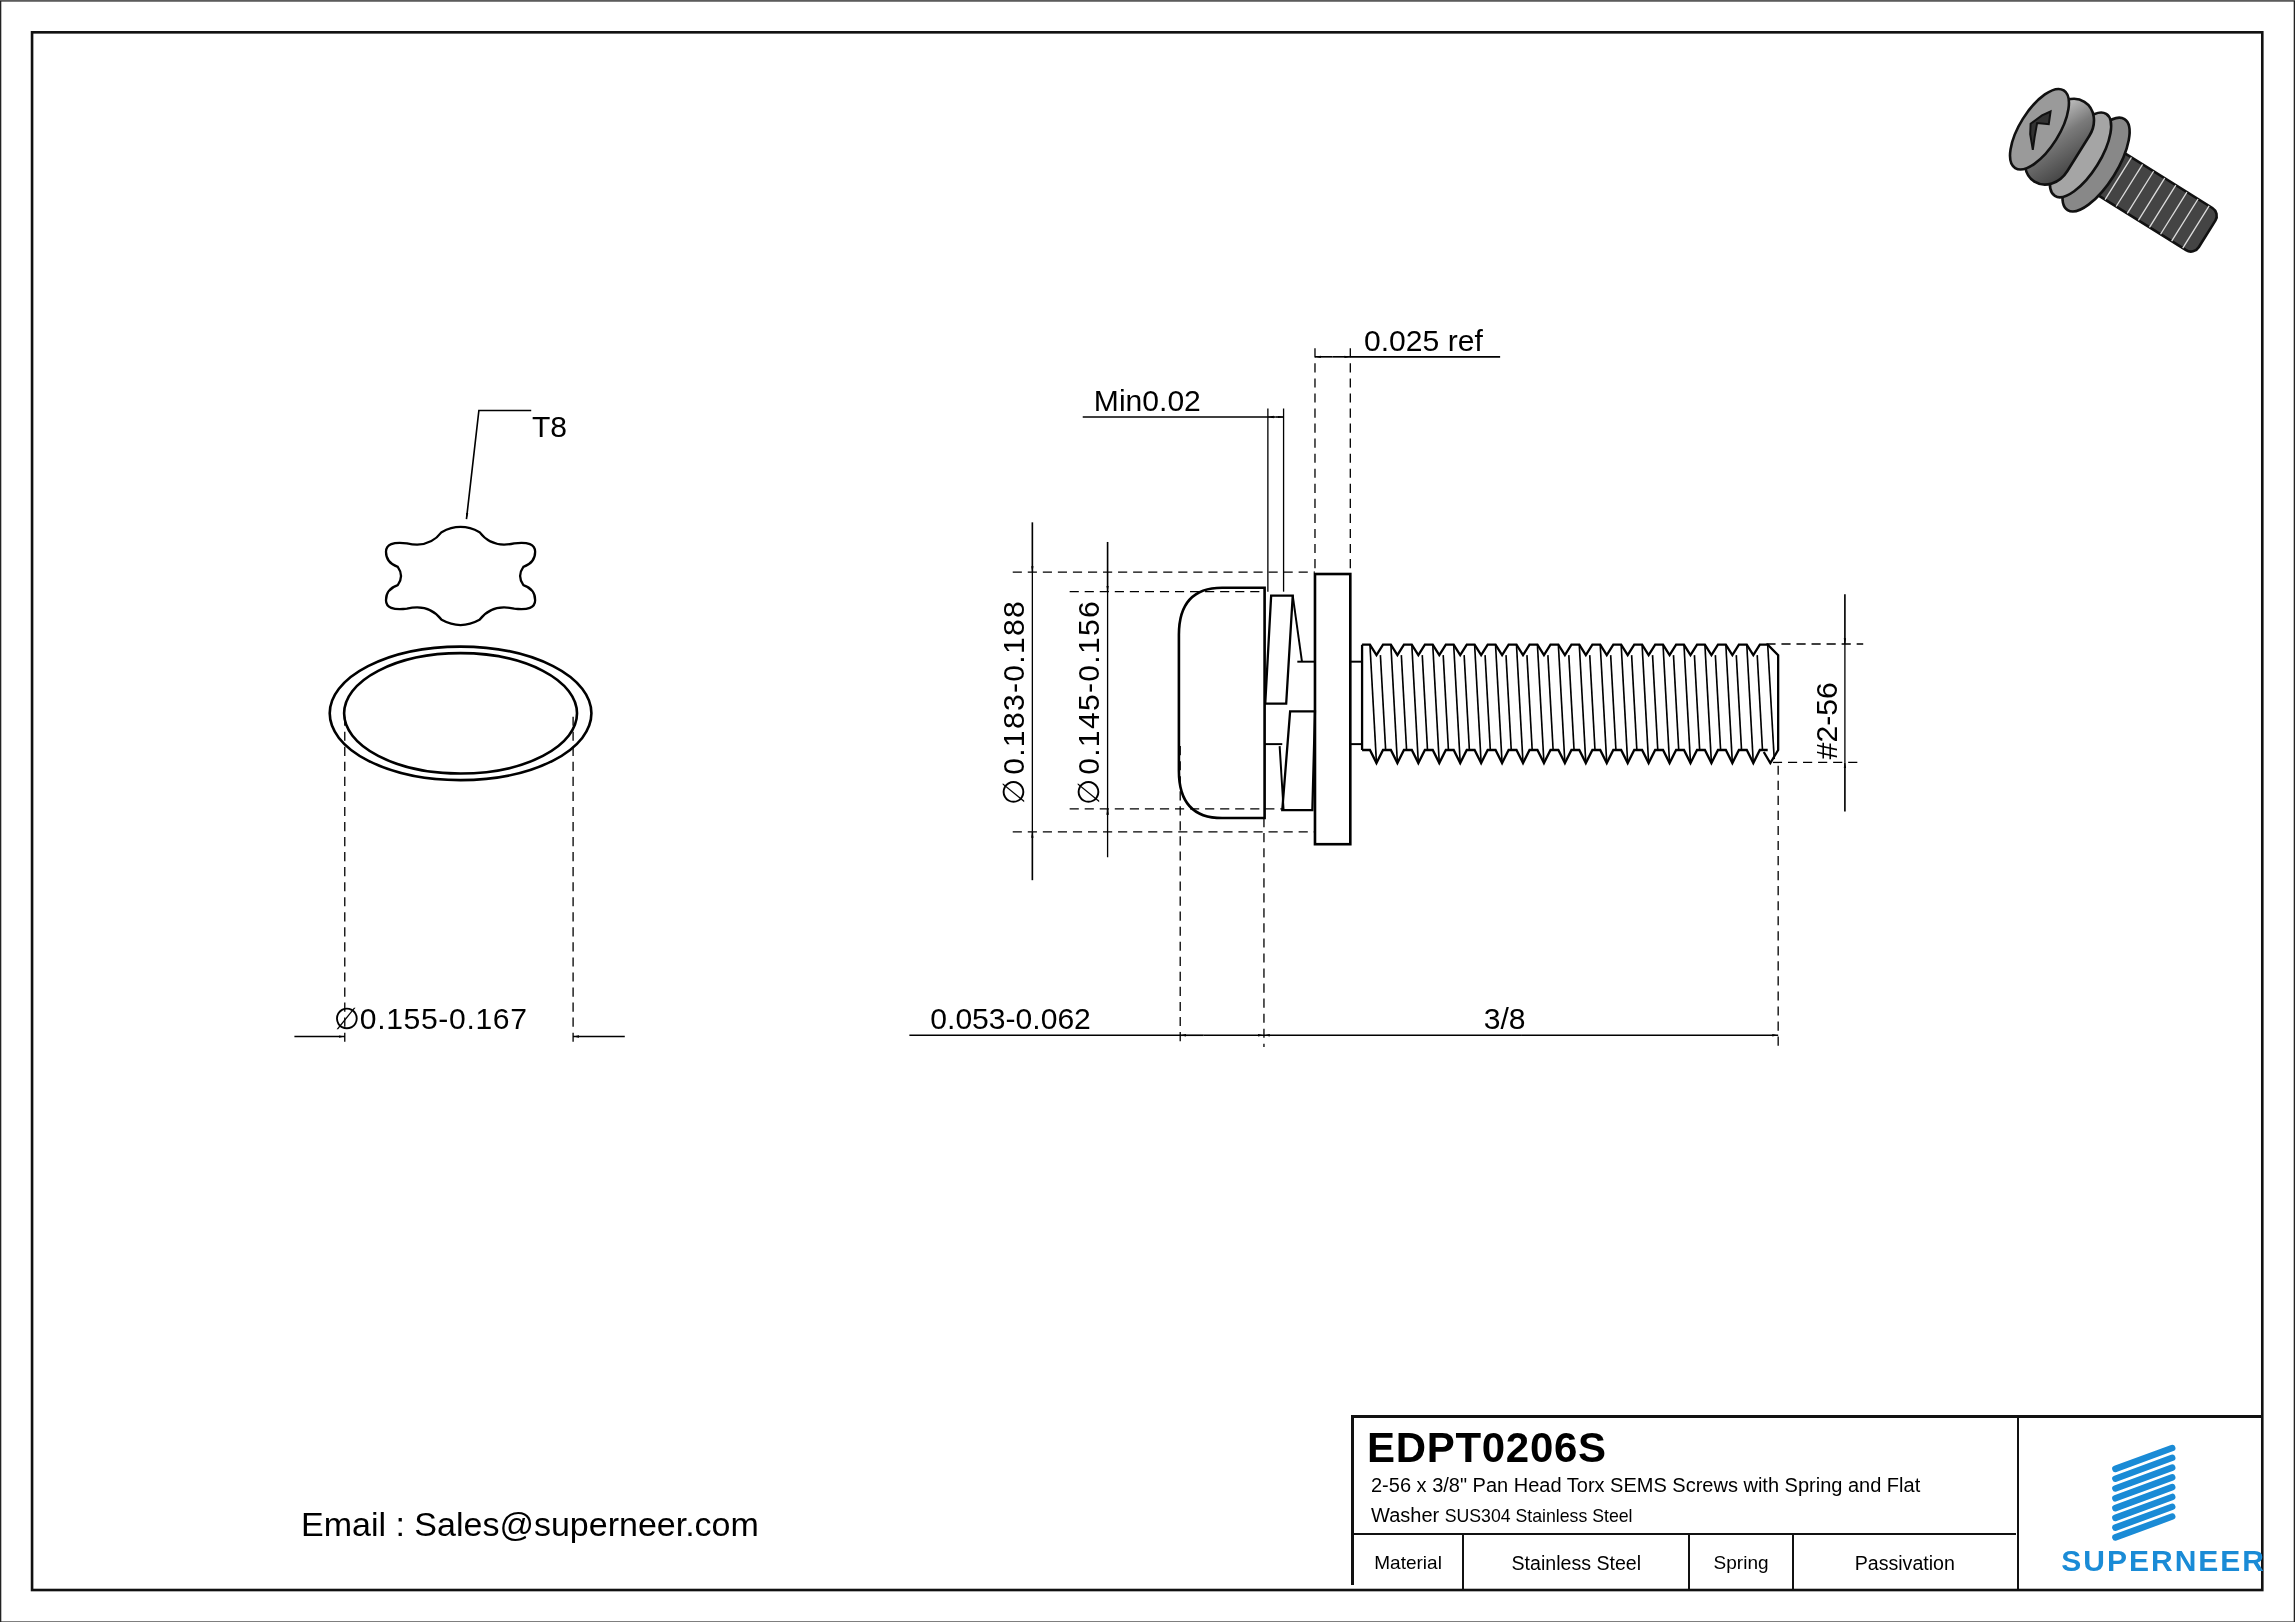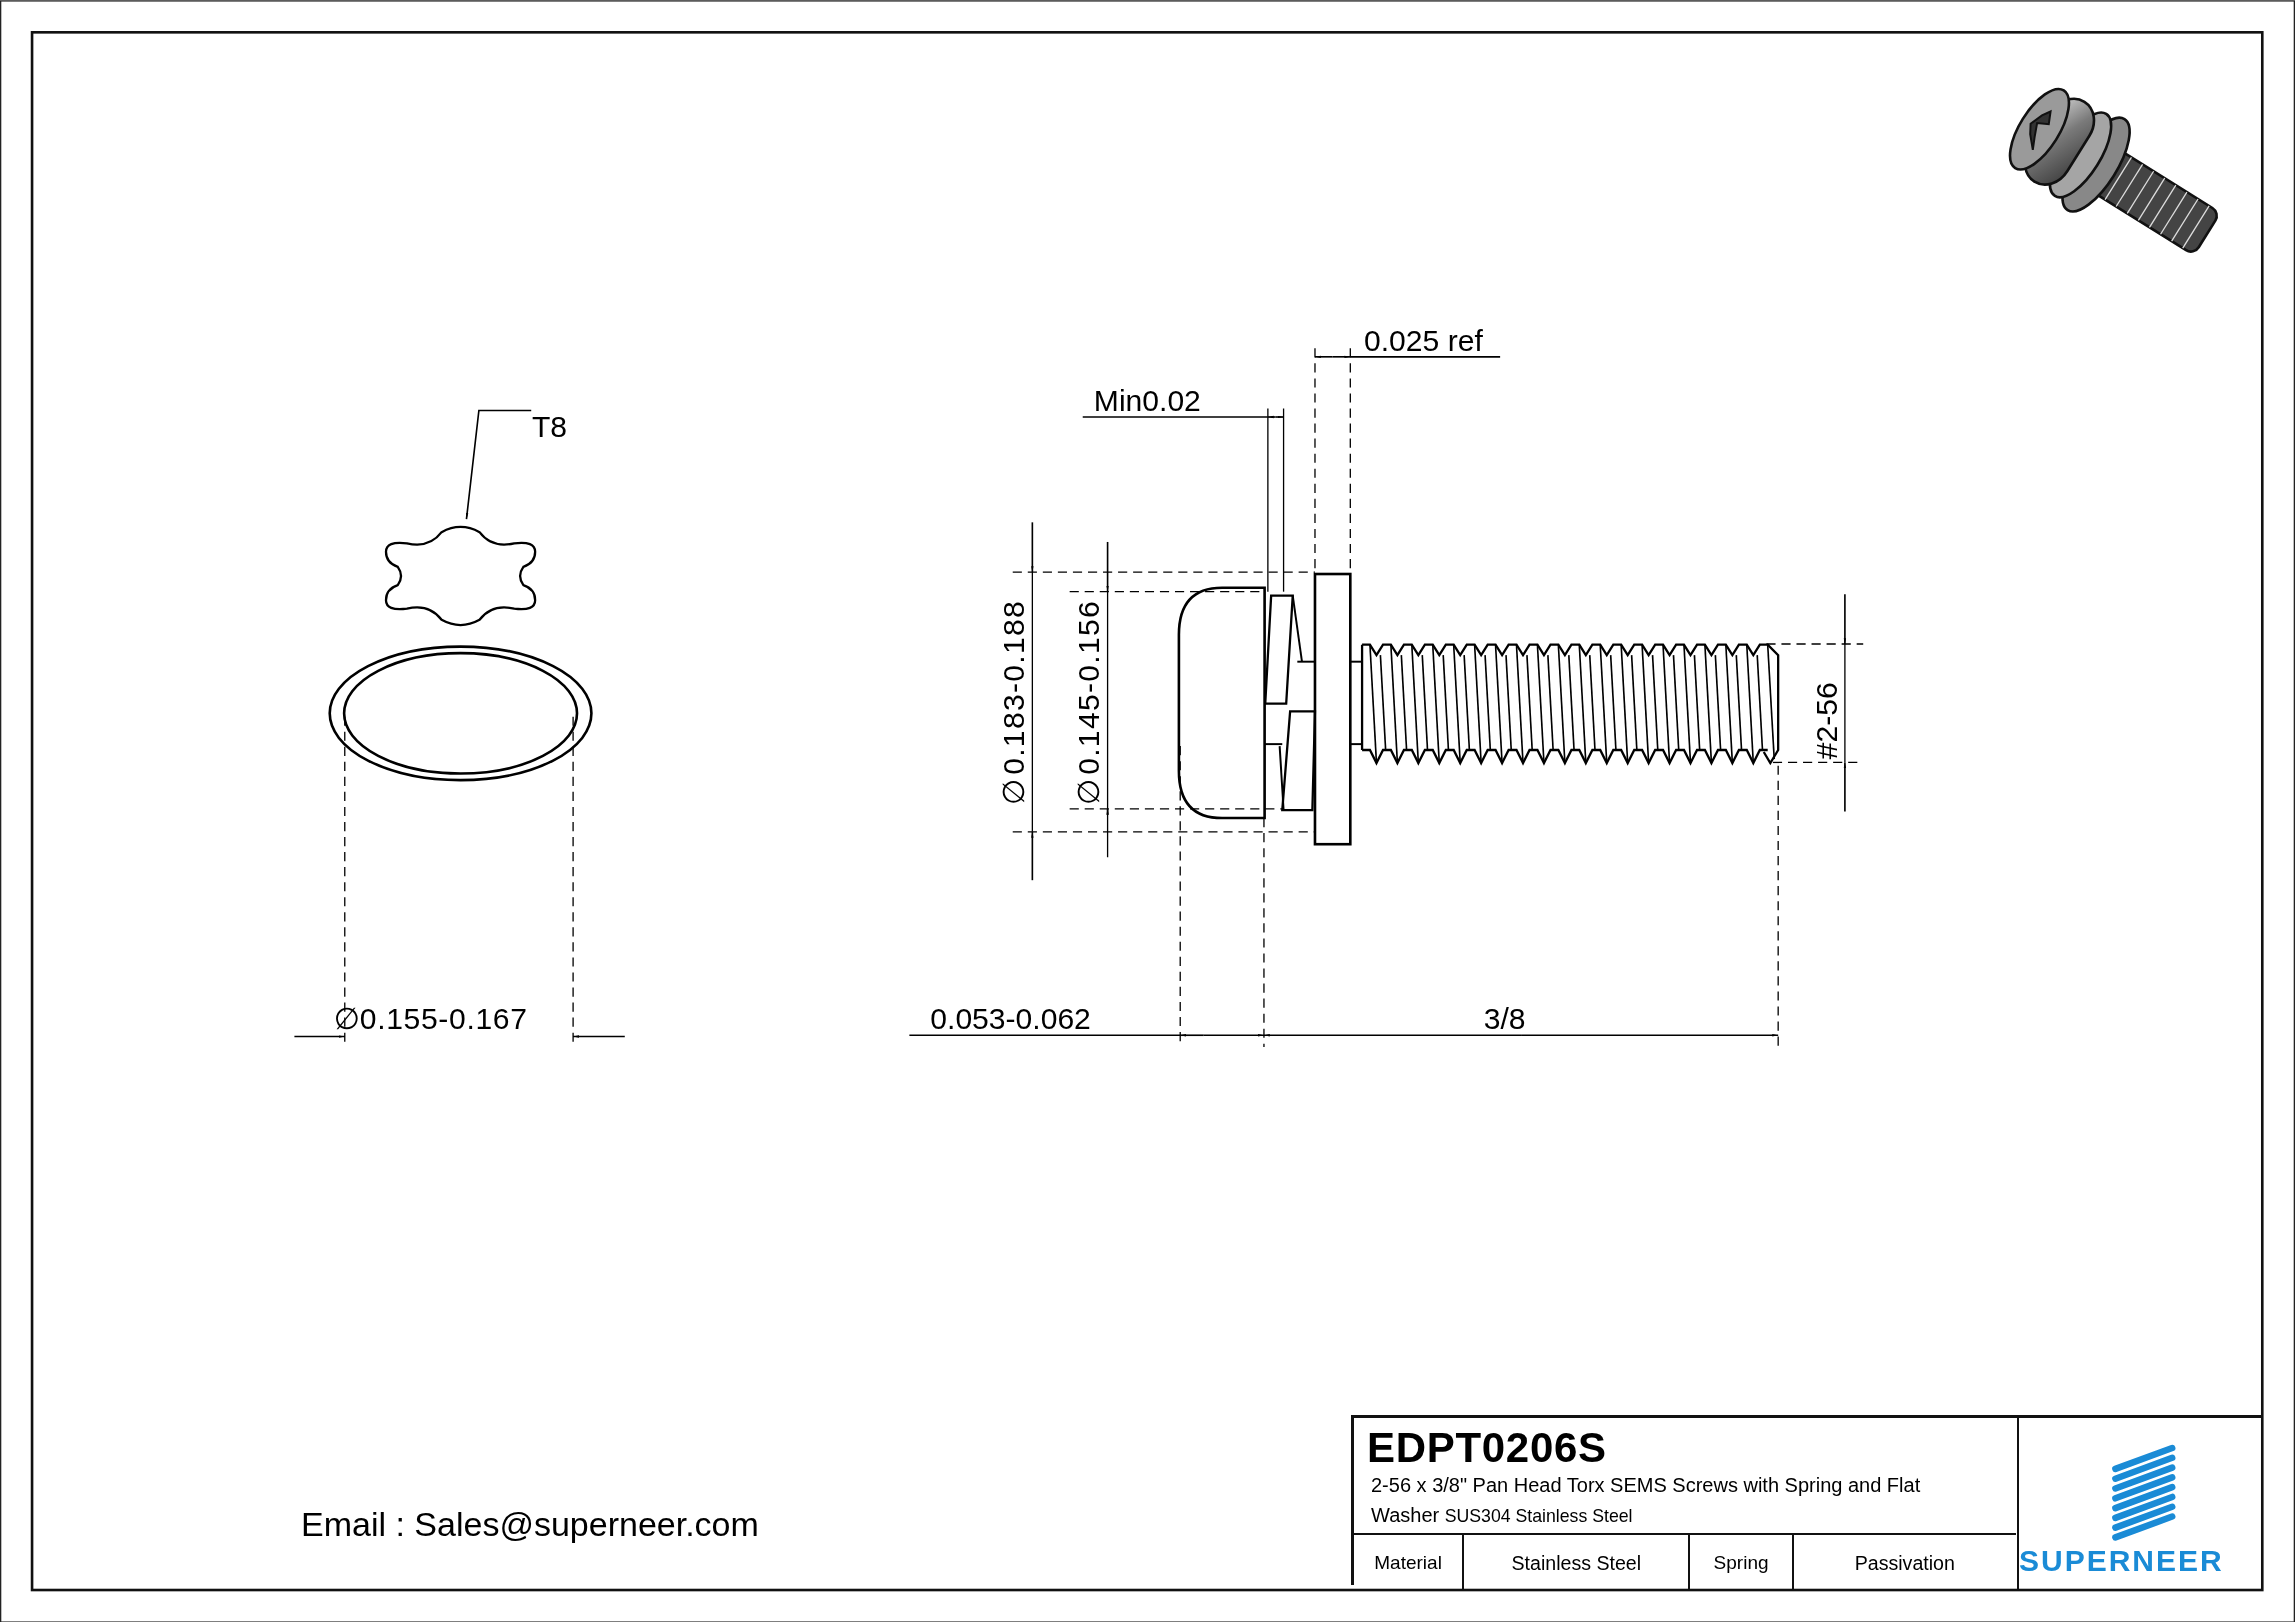--- a/index.html
+++ b/index.html
@@ -10,21 +10,21 @@
   .tb-left { position:absolute; left:0; top:0; width:665px; height:172px; box-sizing:border-box; border-right:2.6px solid #111; }
   .part-no { position:absolute; left:13px; top:9.2px; font-size:42px; font-weight:bold; letter-spacing:0.7px; line-height:1; }
   .desc { position:absolute; left:17px; top:52px; font-size:20px; line-height:30px; width:641px; }
   .desc .small { font-size:17.7px; }
   .tb-table { position:absolute; left:0; top:115px; width:662px; height:58px; border-collapse:collapse; table-layout:fixed; }
   .tb-table td { border-top:2.6px solid #111; border-right:2.6px solid #111; font-size:19.6px; text-align:center; padding:12px; height:27.5px; }
   .tb-table td:last-child { border-right:none; }
   .tb-table td.lbl { font-size:19px; }
   .tb-table td.link { color:#1e8ad3; font-size:19px; }
   .logo { position:absolute; left:665px; top:0; width:247px; height:172px; }
-  .logo-word { position:absolute; left:0; width:247px; top:126px; text-align:left; font-size:30px; font-weight:bold; color:#1a8bd6; letter-spacing:2px; }
+  .logo-word { position:absolute; left:0; width:247px; top:126px; text-align:right; font-size:30px; font-weight:bold; color:#1a8bd6; letter-spacing:2px; }
   .email { position:absolute; left:301px; top:1507px; font-size:34px; line-height:1; }
 </style>
 </head>
 <body>
 
 <div class="sheet">
 <svg width="2295" height="1623" viewBox="0 0 3508 2480" xmlns="http://www.w3.org/2000/svg">
   <defs>
     <marker id="arr" viewBox="0 0 10 10" refX="10" refY="5" markerWidth="9" markerHeight="9" orient="auto-start-reverse" markerUnits="userSpaceOnUse">
       <path d="M0,3 L10,5 L0,7 z" fill="#000"></path>

